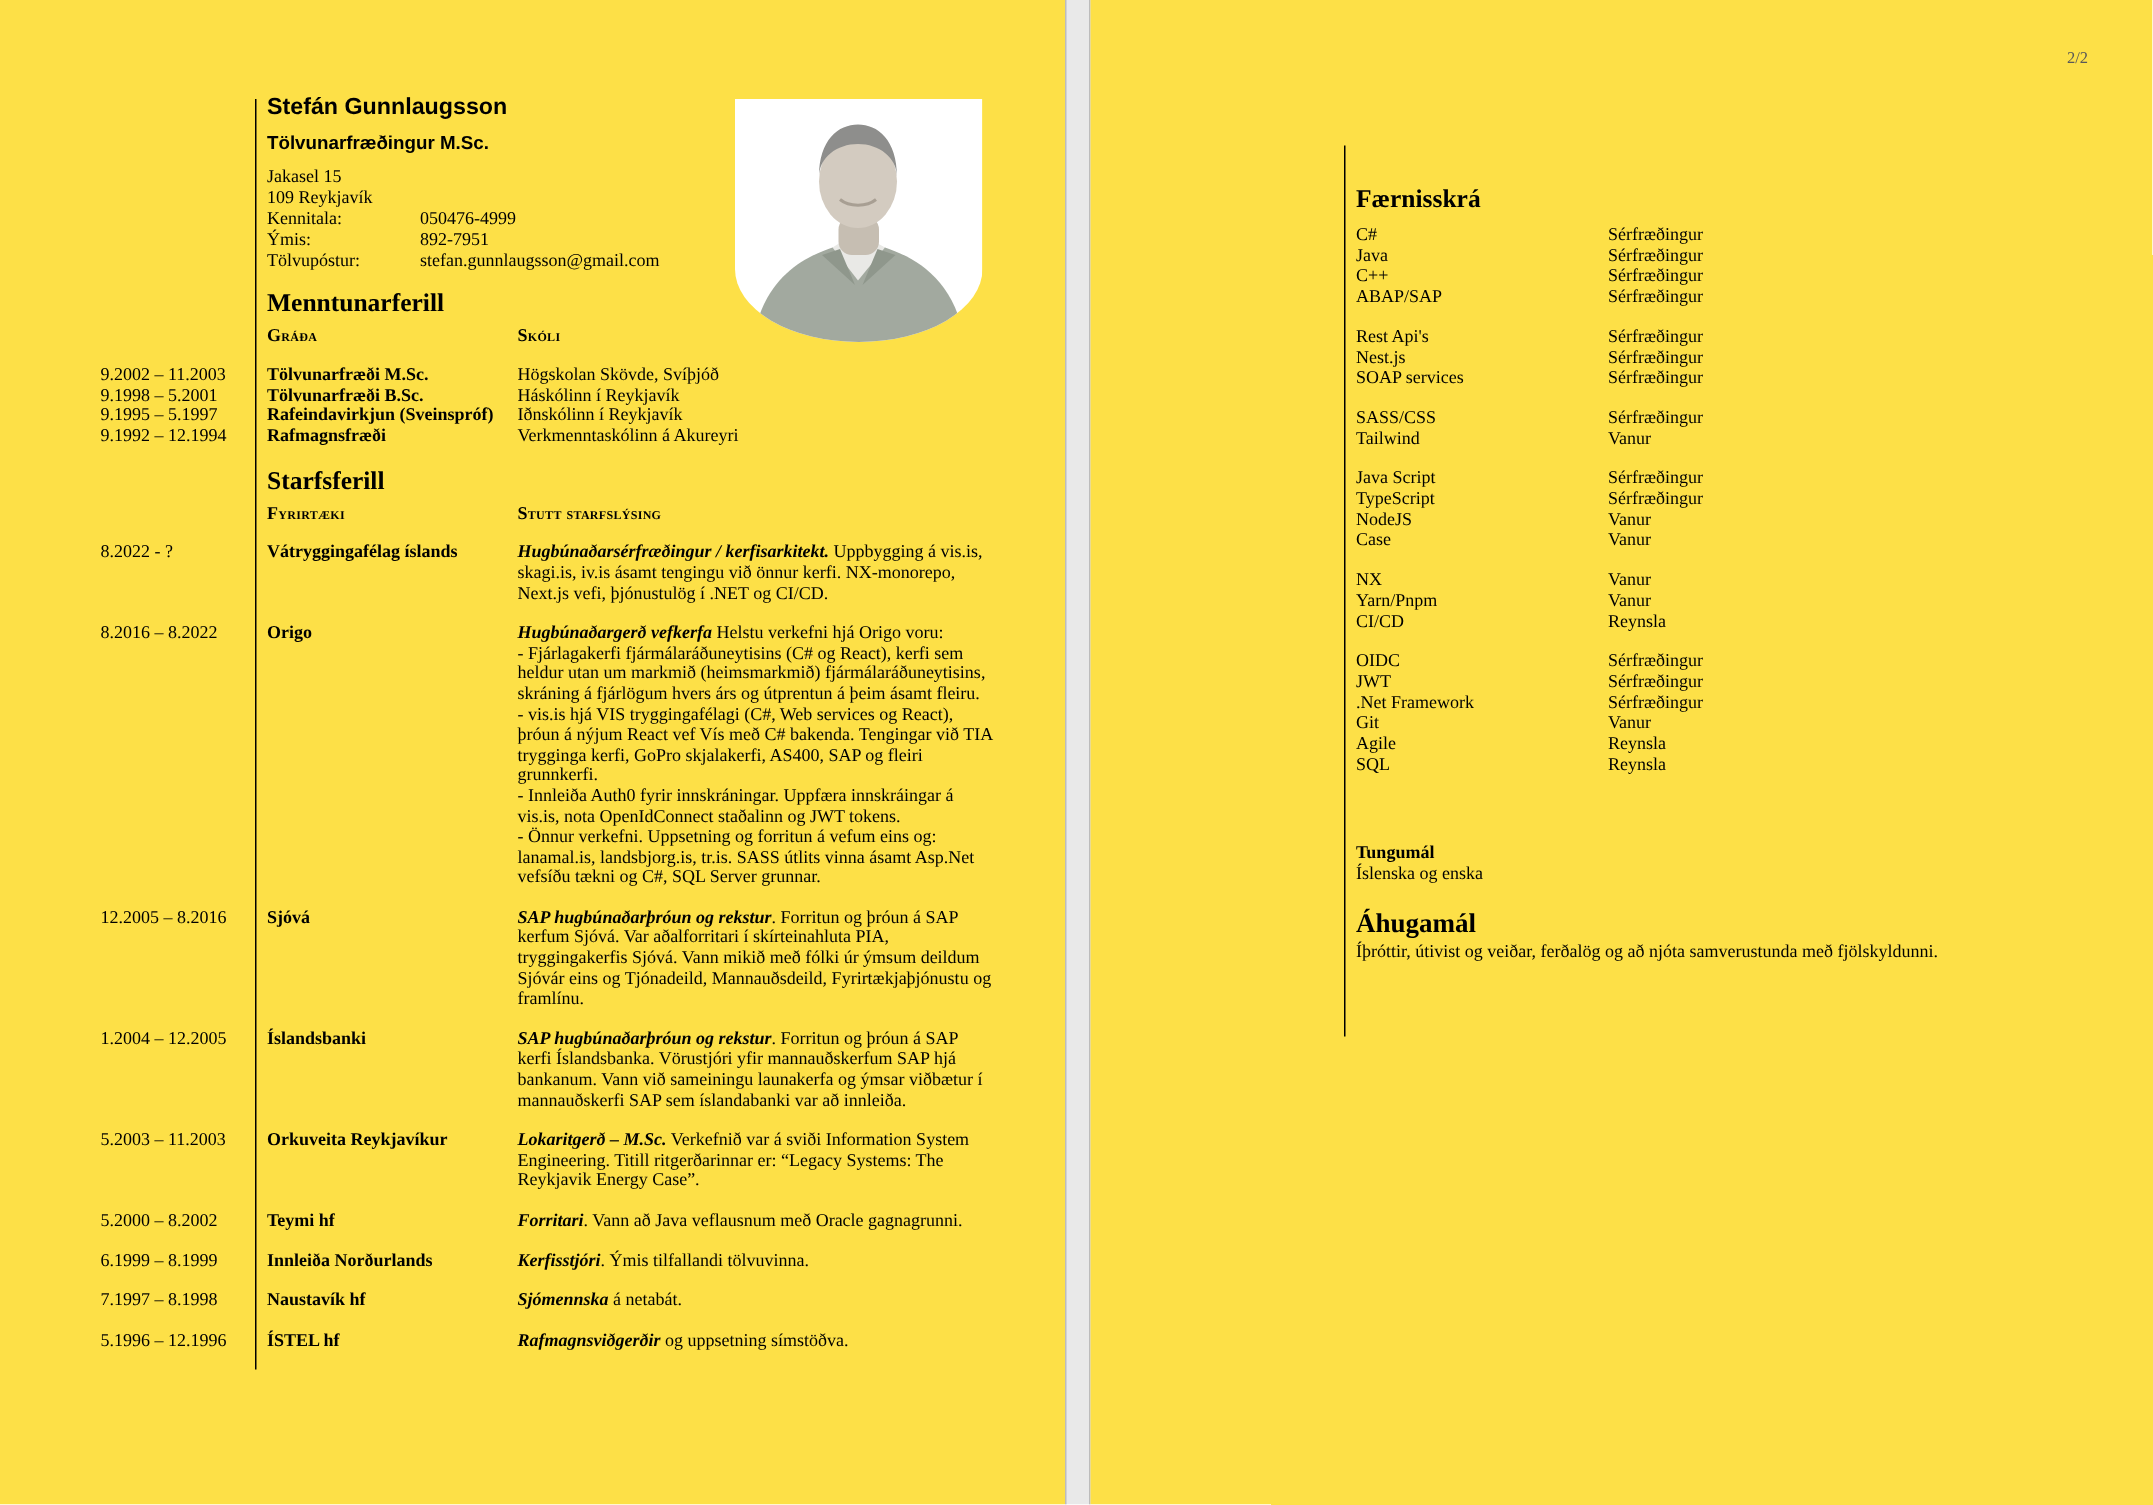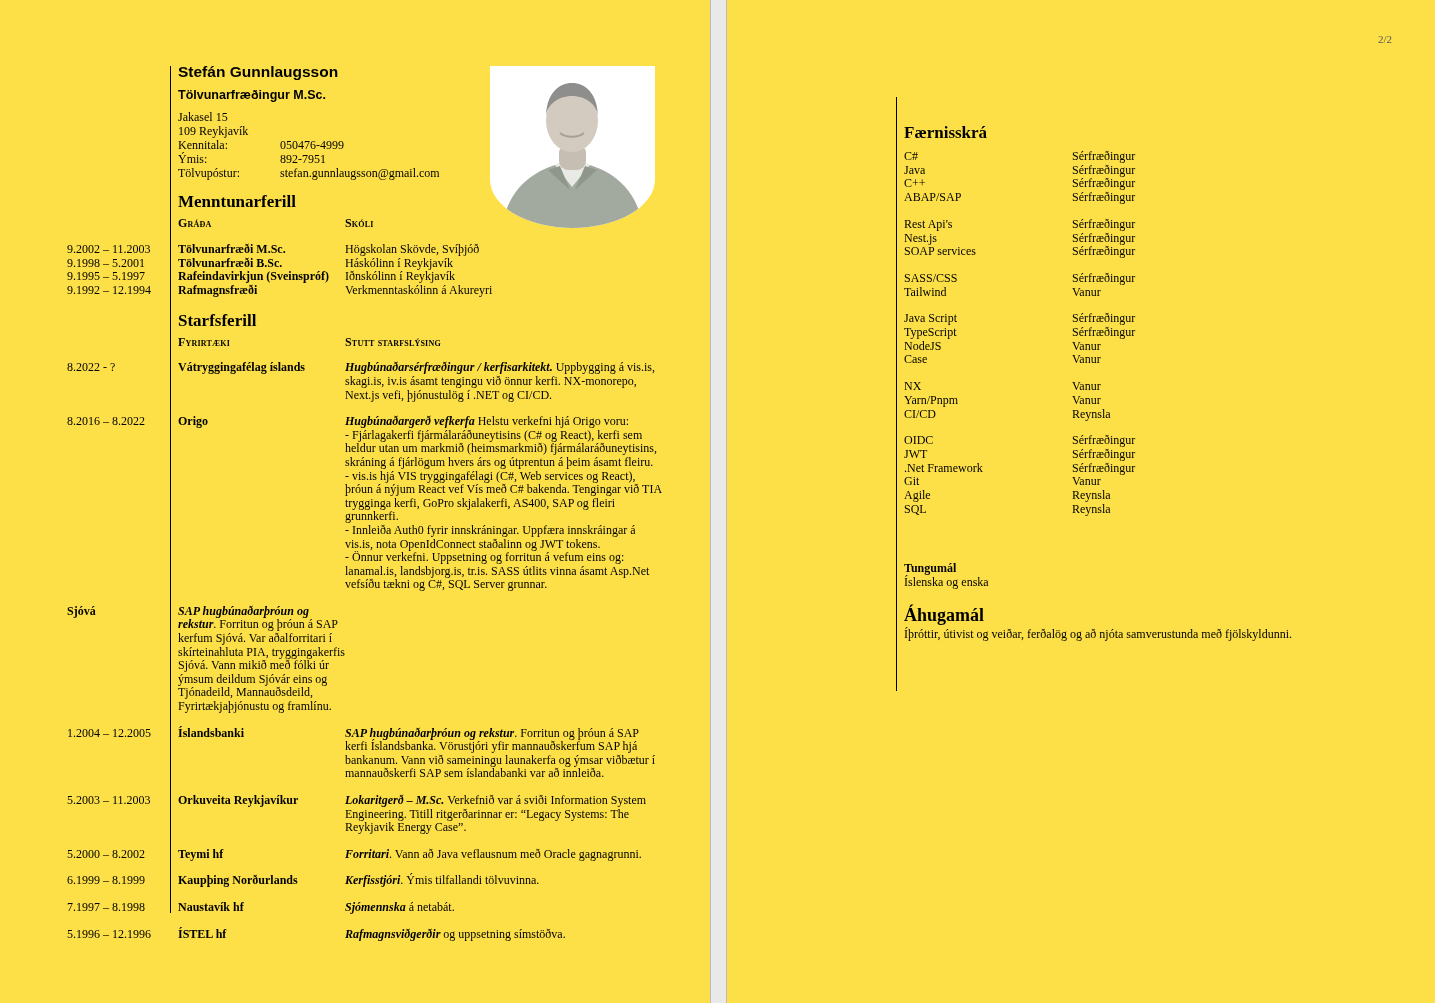--- a/index.html
+++ b/index.html
@@ -137,41 +137,42 @@
         <div class="crow">
           <div>8.2016 – 8.2022</div>
           <div class="c-company">Origo</div>
           <div class="c-desc"><span class="lead">Hugbúnaðargerð vefkerfa</span><span> Helstu verkefni hjá Origo voru:
 - Fjárlagakerfi fjármálaráðuneytisins (C# og React), kerfi sem heldur utan um markmið (heimsmarkmið) fjármálaráðuneytisins, skráning á fjárlögum hvers árs og útprentun á þeim ásamt fleiru.
 - vis.is hjá VIS tryggingafélagi (C#, Web services og React), þróun á nýjum React vef Vís með C# bakenda. Tengingar við TIA trygginga kerfi, GoPro skjalakerfi, AS400, SAP og fleiri grunnkerfi.
 - Innleiða Auth0 fyrir innskráningar. Uppfæra innskráingar á vis.is, nota OpenIdConnect staðalinn og JWT tokens.
 - Önnur verkefni. Uppsetning og forritun á vefum eins og: lanamal.is, landsbjorg.is, tr.is. SASS útlits vinna ásamt Asp.Net vefsíðu tækni og C#, SQL Server grunnar.</span></div>
         </div>
         <div class="crow">
+          <div>12.2005 – 8.2016</div>
           <div class="c-company">Sjóvá</div>
           <div class="c-desc"><span class="lead">SAP hugbúnaðarþróun og rekstur</span><span>. Forritun og þróun á SAP kerfum Sjóvá. Var aðalforritari í skírteinahluta PIA, tryggingakerfis Sjóvá. Vann mikið með fólki úr ýmsum deildum Sjóvár eins og Tjónadeild, Mannauðsdeild, Fyrirtækjaþjónustu og framlínu.</span></div>
         </div>
         <div class="crow">
           <div>1.2004 – 12.2005</div>
           <div class="c-company">Íslandsbanki</div>
           <div class="c-desc"><span class="lead">SAP hugbúnaðarþróun og rekstur</span><span>. Forritun og þróun á SAP kerfi Íslandsbanka. Vörustjóri yfir mannauðskerfum SAP hjá bankanum. Vann við sameiningu launakerfa og ýmsar viðbætur í mannauðskerfi SAP sem íslandabanki var að innleiða.</span></div>
         </div>
         <div class="crow">
           <div>5.2003 – 11.2003</div>
           <div class="c-company">Orkuveita Reykjavíkur</div>
           <div class="c-desc"><span class="lead">Lokaritgerð – M.Sc.</span><span> Verkefnið var á sviði Information System Engineering. Titill ritgerðarinnar er: “Legacy Systems: The Reykjavik Energy Case”.</span></div>
         </div>
         <div class="crow">
           <div>5.2000 – 8.2002</div>
           <div class="c-company">Teymi hf</div>
           <div class="c-desc"><span class="lead">Forritari</span><span>. Vann að Java veflausnum með Oracle gagnagrunni.</span></div>
         </div>
         <div class="crow">
           <div>6.1999 – 8.1999</div>
-          <div class="c-company">Kaupþing Norðurlands</div>
+          <div class="c-company">Innleiða Norðurlands</div>
           <div class="c-desc"><span class="lead">Kerfisstjóri</span><span>. Ýmis tilfallandi tölvuvinna.</span></div>
         </div>
         <div class="crow">
           <div>7.1997 – 8.1998</div>
           <div class="c-company">Naustavík hf</div>
           <div class="c-desc"><span class="lead">Sjómennska</span><span> á netabát.</span></div>
         </div>
         <div class="crow">
           <div>5.1996 – 12.1996</div>
           <div class="c-company">ÍSTEL hf</div>

